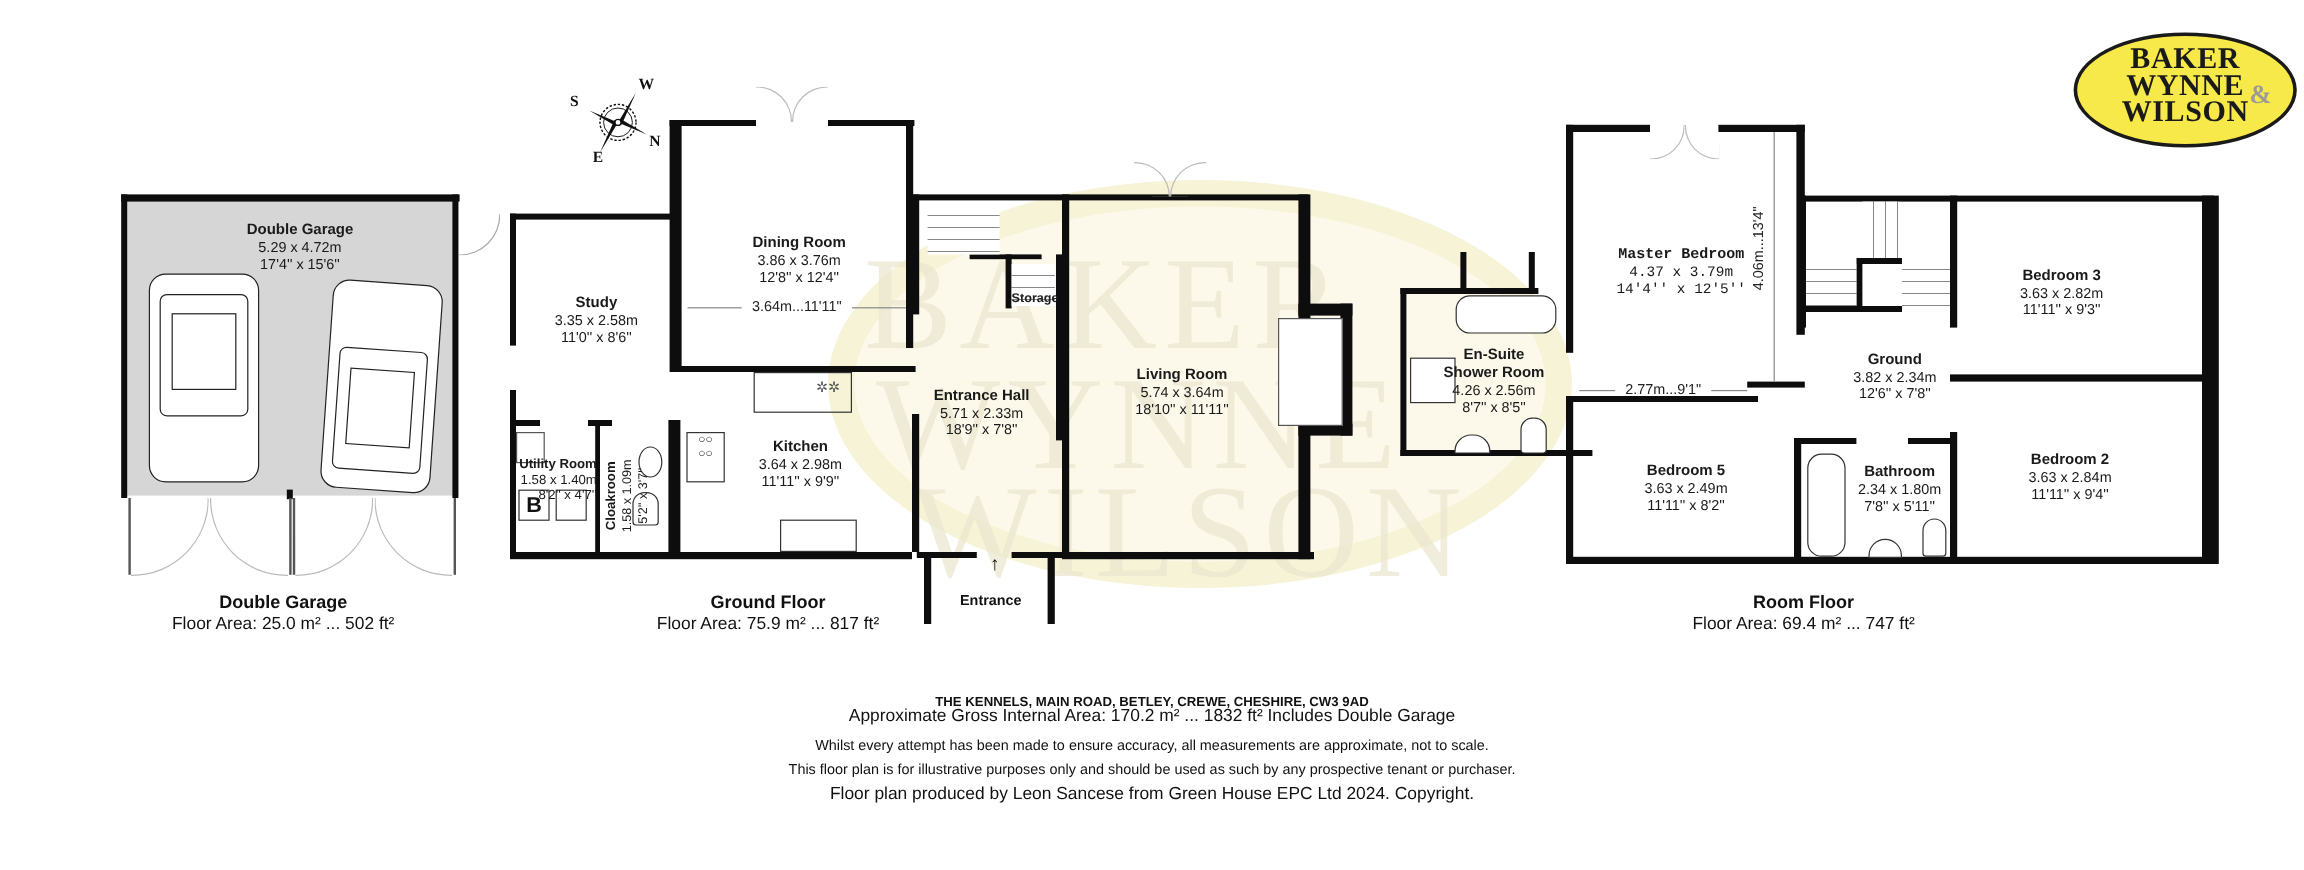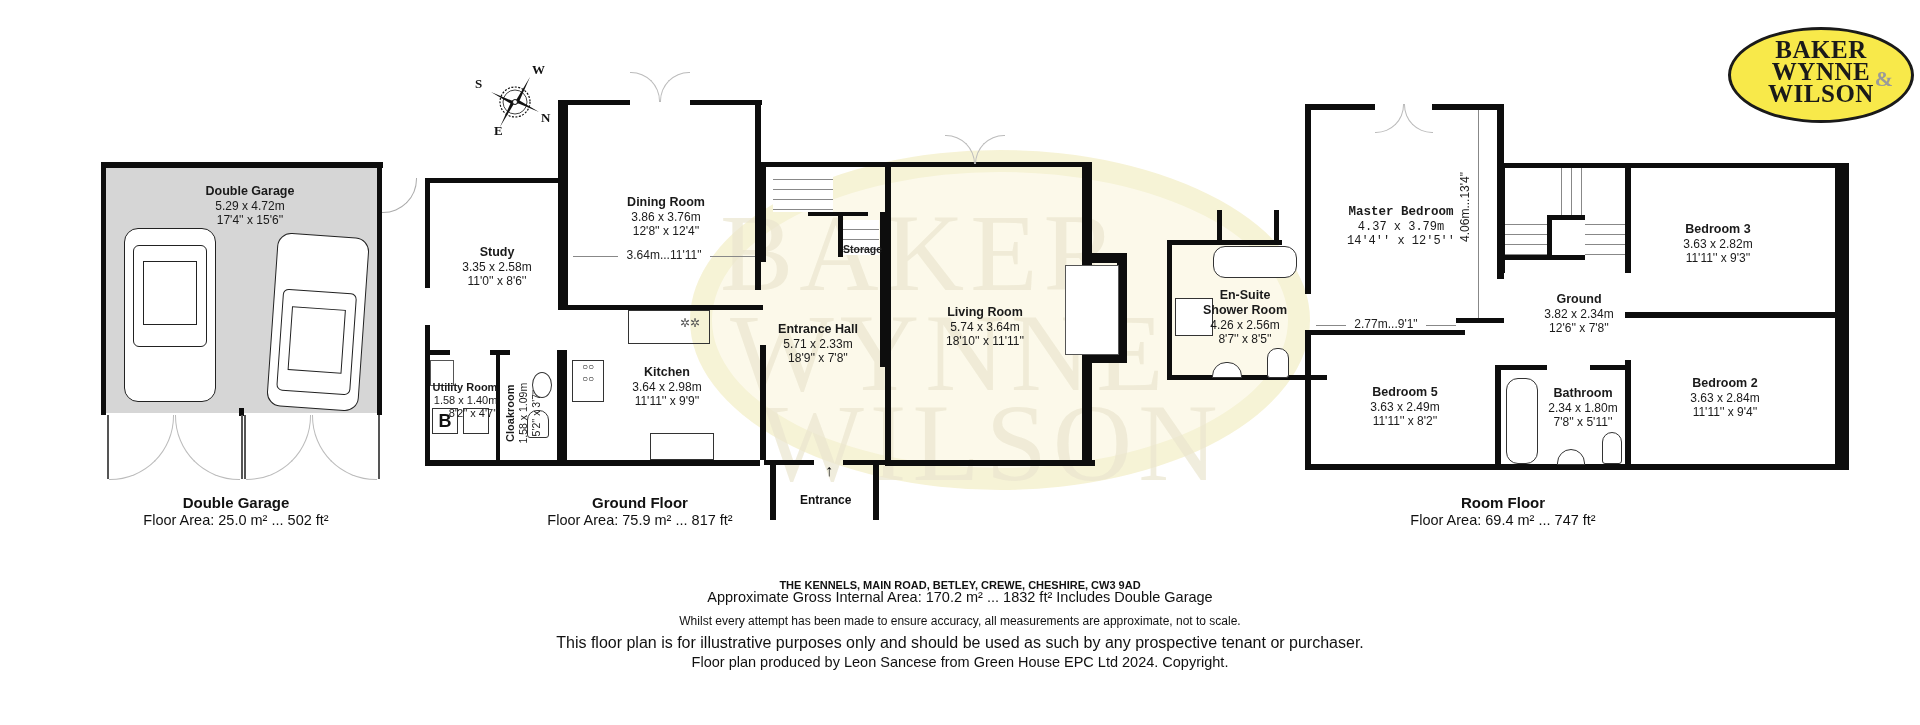--- a/index.html
+++ b/index.html
@@ -285,14 +285,14 @@
   </div>
 </div>
 <div class="floor-caption" style="left:1503px;top:494px;">
   <span class="fc-title">Room Floor</span>
   <span class="fc-area">Floor Area: 69.4 m² ... 747 ft²</span>
 </div>
 
 <div class="footer" style="top:561px;font-weight:bold;font-size:11px;margin-top:18px;">THE KENNELS, MAIN ROAD, BETLEY, CREWE, CHESHIRE, CW3 9AD</div>
 <div class="footer" style="top:589px;font-size:14.5px;">Approximate Gross Internal Area: 170.2 m² ... 1832 ft² Includes Double Garage</div>
 <div class="footer" style="top:614px;font-size:12px;">Whilst every attempt has been made to ensure accuracy, all measurements are approximate, not to scale.</div>
-<div class="footer" style="top:634px;font-size:16px;">This floor plan is for illustrative purposes only and should be used as such by any prospective tenant or purchaser.</div>
+<div class="footer" style="top:634px;font-size:12px;">This floor plan is for illustrative purposes only and should be used as such by any prospective tenant or purchaser.</div>
 <div class="footer" style="top:654px;font-size:14.5px;">Floor plan produced by Leon Sancese from Green House EPC Ltd 2024. Copyright.</div>
 
 </body></html>

